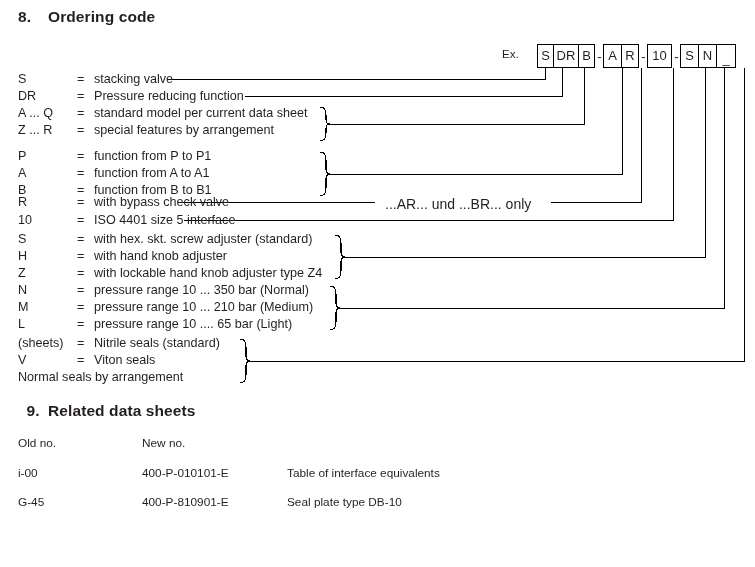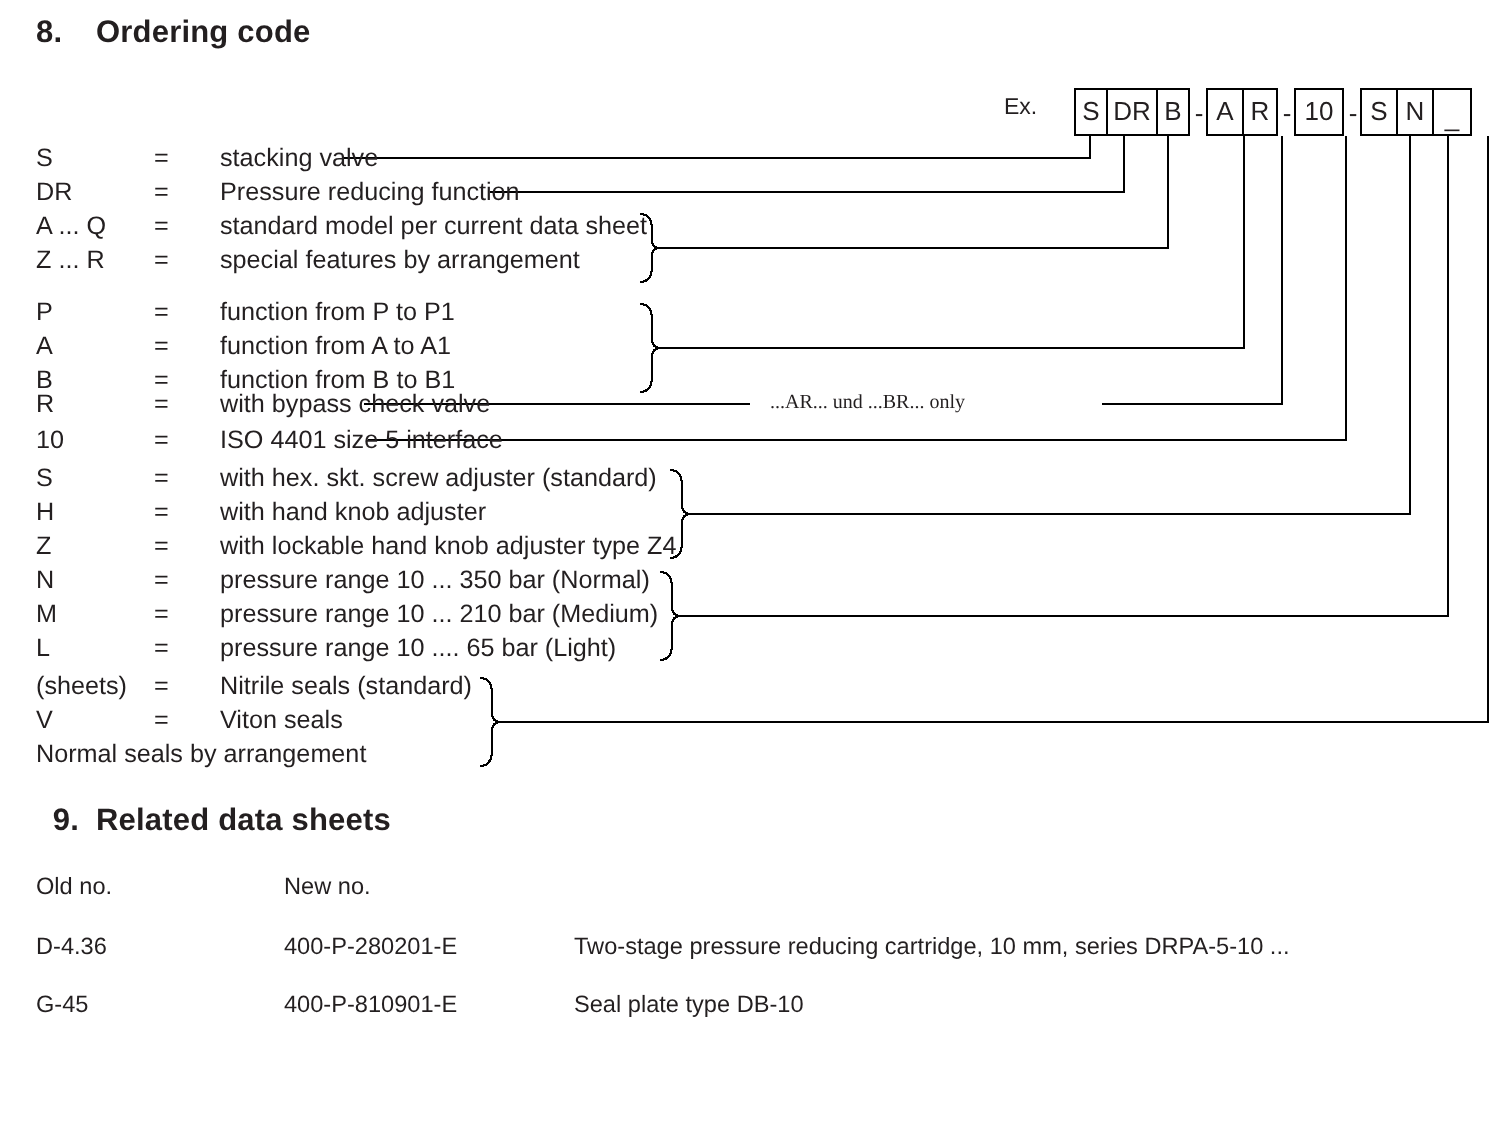--- a/index.html
+++ b/index.html
@@ -86,43 +86,42 @@
     left: 0;
     top: 0;
   }
   .leg .eq {
     position: absolute;
     left: 59px;
     top: 0;
   }
   .leg .txt {
     position: absolute;
-    left: 92px;
+    left: 76px;
     top: 0;
   }
   .leg.noeq .txt { left: 0; }
 
   
   #wires {
     position: absolute;
     left: 0;
     top: 0;
     width: 755px;
     height: 567px;
     pointer-events: none;
   }
 
   
   .note {
     position: absolute;
-    font-size: 10px;
+    font-size: 14px;
     white-space: nowrap;
     background: #ffffff;
     padding: 0 3px;
-    font-family: Liberation Serif, serif;
   }
 
   
   #ds-table {
     position: absolute;
     left: 18px;
     top: 436px;
     font-size: 11.8px;
     border-collapse: collapse;
     white-space: nowrap;
@@ -294,23 +293,23 @@
 <table id="ds-table">
   <thead>
     <tr class="hdr">
       <th class="c-old">Old no.</th>
       <th class="c-new">New no.</th>
       <th></th>
     </tr>
   </thead>
   <tbody>
     <tr>
-      <td class="c-old">D-4.36</td>
-      <td class="c-new">400-P-280201-E</td>
-      <td>Two-stage pressure reducing cartridge, 10 mm, series DRPA-5-10 ...</td>
+      <td class="c-old">i-00</td>
+      <td class="c-new">400-P-010101-E</td>
+      <td>Table of interface equivalents</td>
     </tr>
     <tr>
       <td class="c-old">G-45</td>
       <td class="c-new">400-P-810901-E</td>
       <td>Seal plate type DB-10</td>
     </tr>
   </tbody>
 </table>
 
 </body></html>

